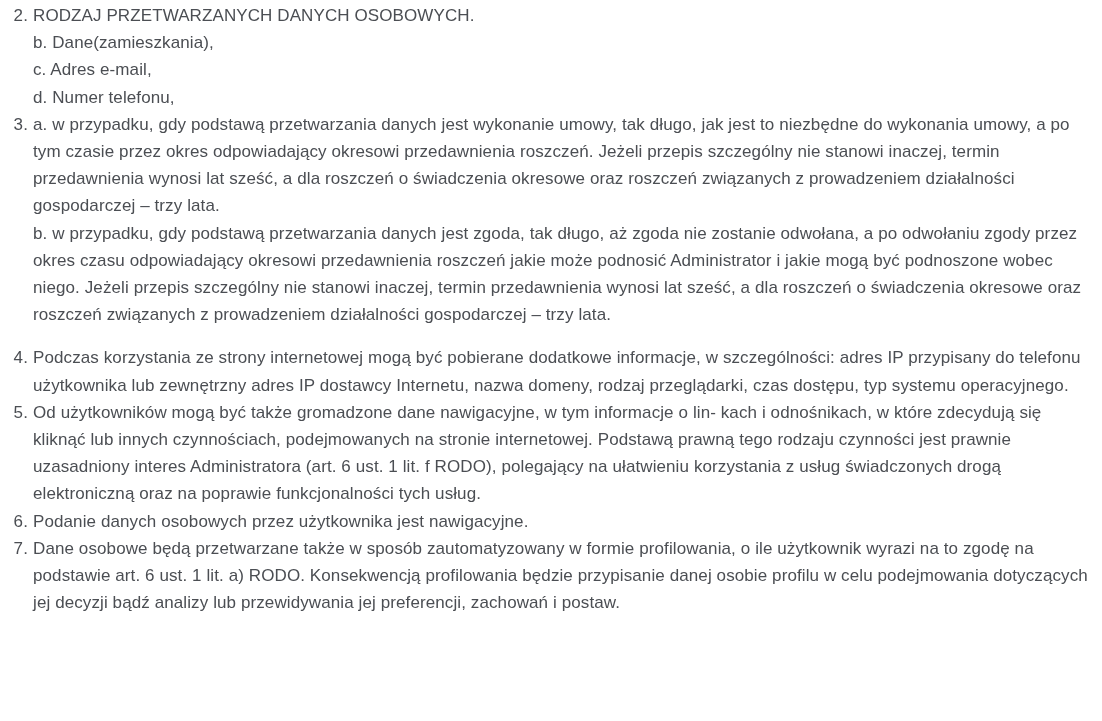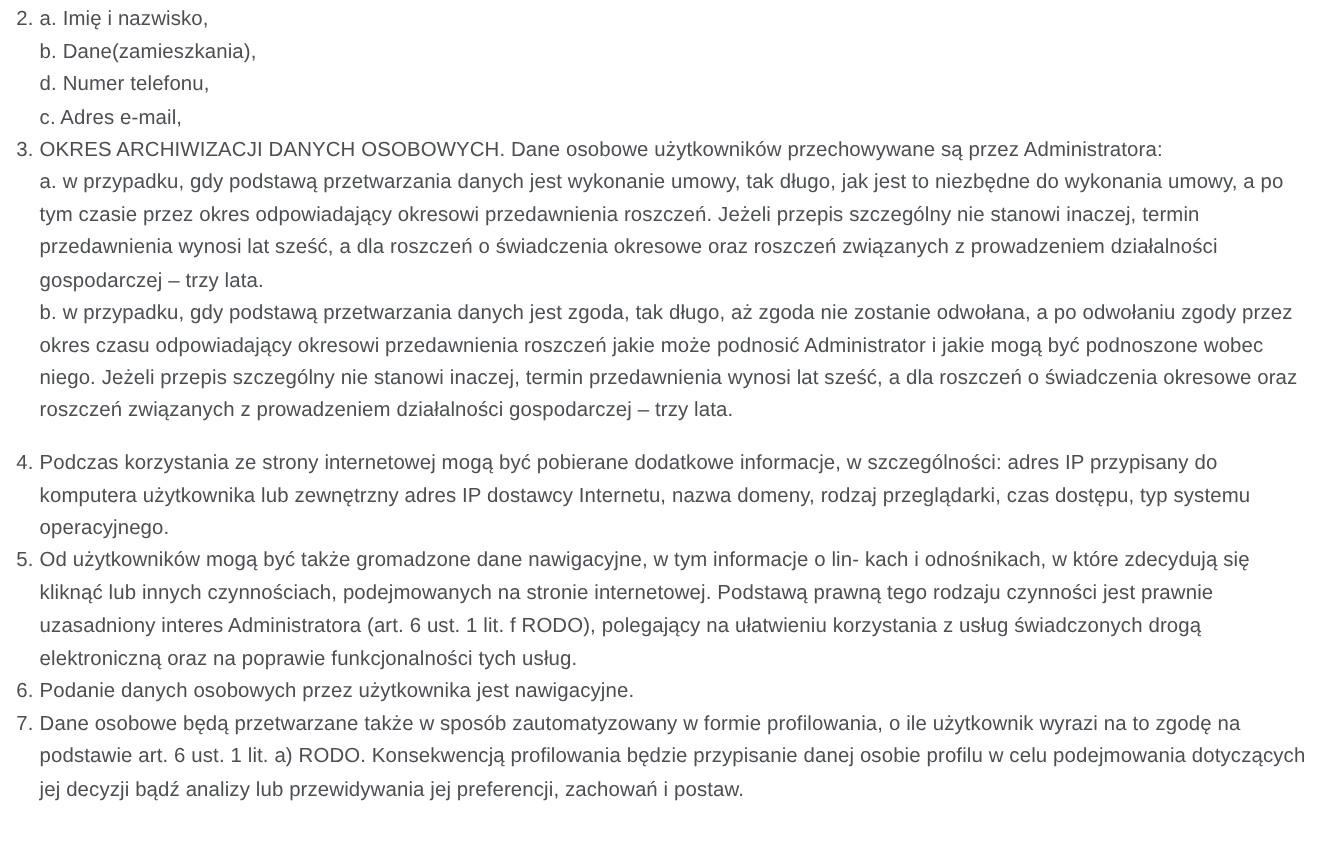--- a/index.html
+++ b/index.html
@@ -40,36 +40,35 @@
     margin-top: 16px;
   }
 </style>
 </head>
 <body style="background: rgb(255, 255, 255);">
 
 <div class="doc">
 
   <div class="item">
     <span class="num">2.</span>
-    <p>a. Imię i nazwisko,</p>
+    <p>RODZAJ PRZETWARZANYCH DANYCH OSOBOWYCH.</p>
     <p>b. Dane(zamieszkania),</p>
+    <p>c. Adres e-mail,</p>
     <p>d. Numer telefonu,</p>
-    <p>c. Adres e-mail,</p>
   </div>
 
   <div class="item">
     <span class="num">3.</span>
-    <p>OKRES ARCHIWIZACJI DANYCH OSOBOWYCH. Dane osobowe użytkowników przechowywane są przez Administratora:</p>
     <p>a. w przypadku, gdy podstawą przetwarzania danych jest wykonanie umowy, tak długo, jak jest to niezbędne do wykonania umowy, a po tym czasie przez okres odpowiadający okresowi przedawnienia roszczeń. Jeżeli przepis szczególny nie stanowi inaczej, termin przedawnienia wynosi lat sześć, a dla roszczeń o świadczenia okresowe oraz roszczeń związanych z prowadzeniem działalności gospodarczej – trzy lata.</p>
     <p>b. w przypadku, gdy podstawą przetwarzania danych jest zgoda, tak długo, aż zgoda nie zostanie odwołana, a po odwołaniu zgody przez okres czasu odpowiadający okresowi przedawnienia roszczeń jakie może podnosić Administrator i jakie mogą być podnoszone wobec niego. Jeżeli przepis szczególny nie stanowi inaczej, termin przedawnienia wynosi lat sześć, a dla roszczeń o świadczenia okresowe oraz roszczeń związanych z prowadzeniem działalności gospodarczej – trzy lata.</p>
   </div>
 
   <div class="item gap-before">
     <span class="num">4.</span>
-    <p>Podczas korzystania ze strony internetowej mogą być pobierane dodatkowe informacje, w szczególności: adres IP przypisany do komputera użytkownika lub zewnętrzny adres IP dostawcy Internetu, nazwa domeny, rodzaj przeglądarki, czas dostępu, typ systemu operacyjnego.</p>
+    <p>Podczas korzystania ze strony internetowej mogą być pobierane dodatkowe informacje, w szczególności: adres IP przypisany do telefonu użytkownika lub zewnętrzny adres IP dostawcy Internetu, nazwa domeny, rodzaj przeglądarki, czas dostępu, typ systemu operacyjnego.</p>
   </div>
 
   <div class="item">
     <span class="num">5.</span>
     <p>Od użytkowników mogą być także gromadzone dane nawigacyjne, w tym informacje o lin- kach i odnośnikach, w które zdecydują się kliknąć lub innych czynnościach, podejmowanych na stronie internetowej. Podstawą prawną tego rodzaju czynności jest prawnie uzasadniony interes Administratora (art. 6 ust. 1 lit. f RODO), polegający na ułatwieniu korzystania z usług świadczonych drogą elektroniczną oraz na poprawie funkcjonalności tych usług.</p>
   </div>
 
   <div class="item">
     <span class="num">6.</span>
     <p>Podanie danych osobowych przez użytkownika jest nawigacyjne.</p>

